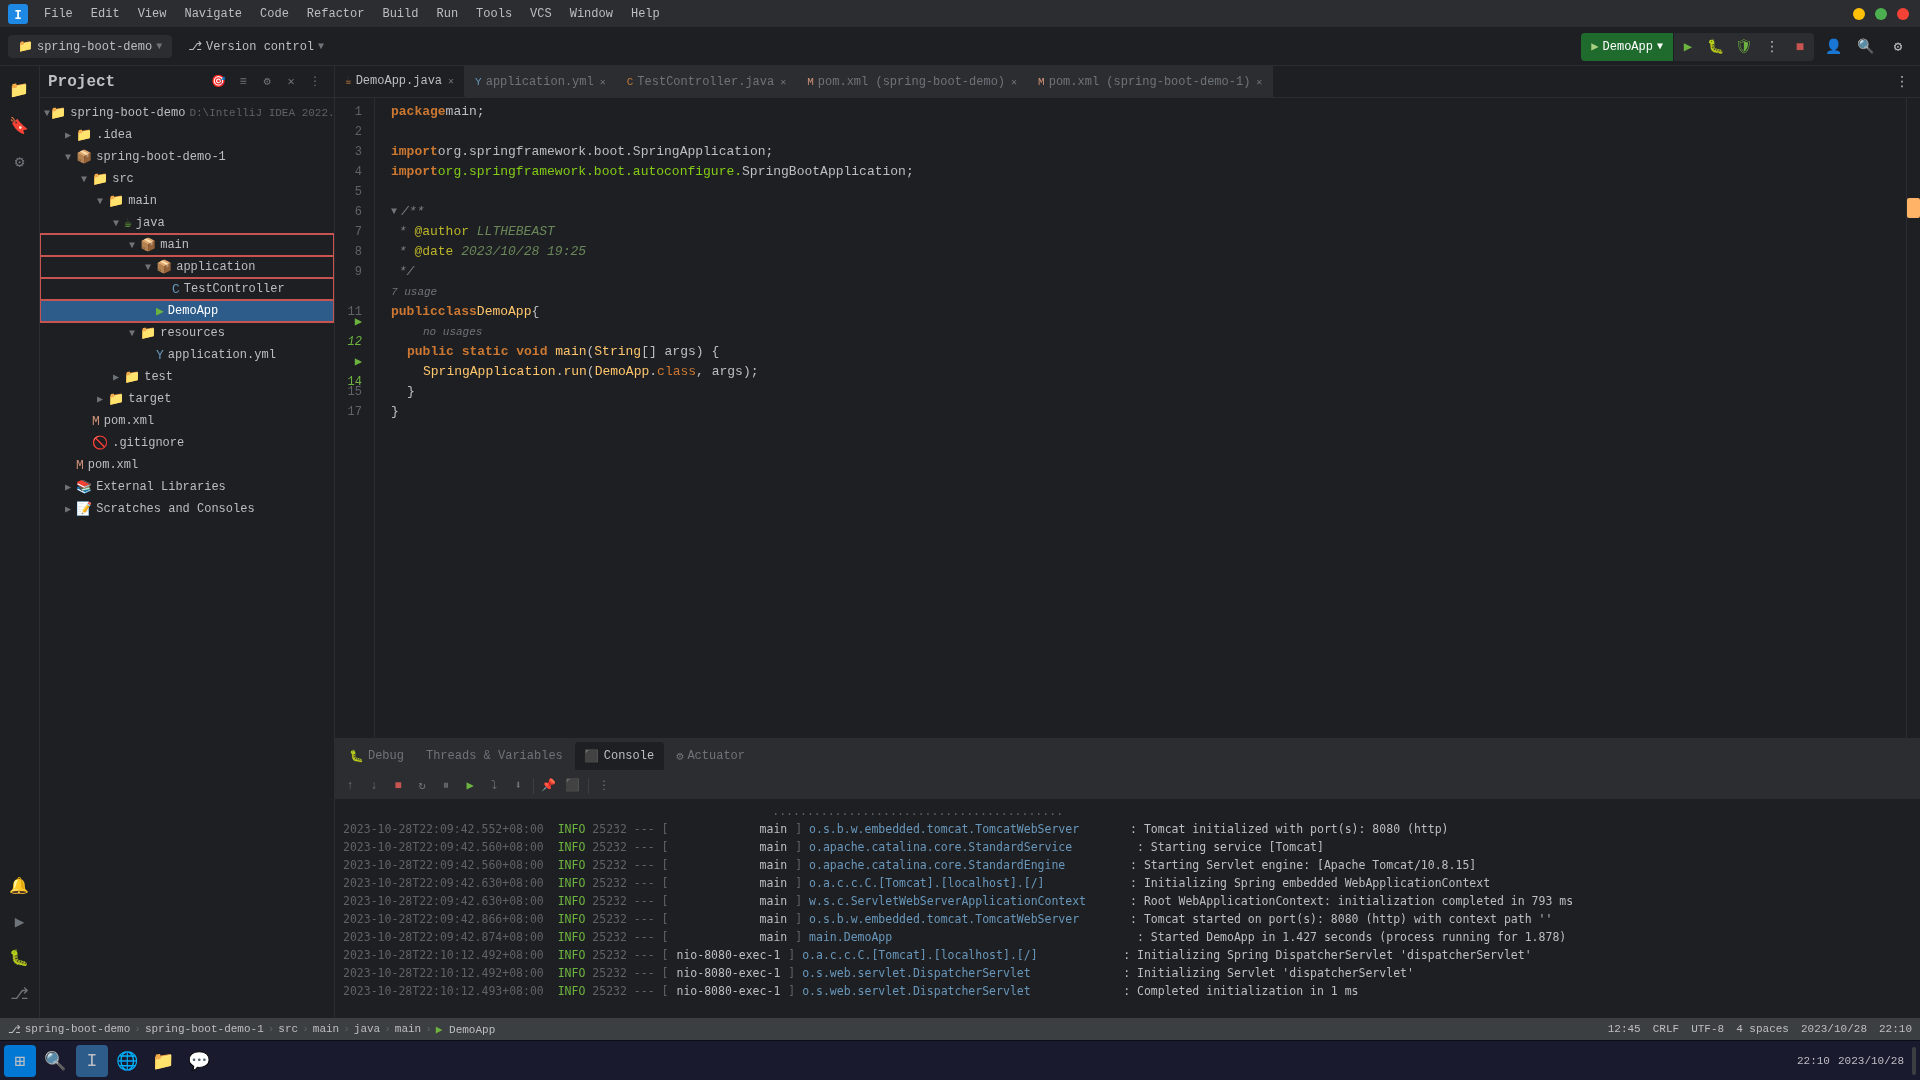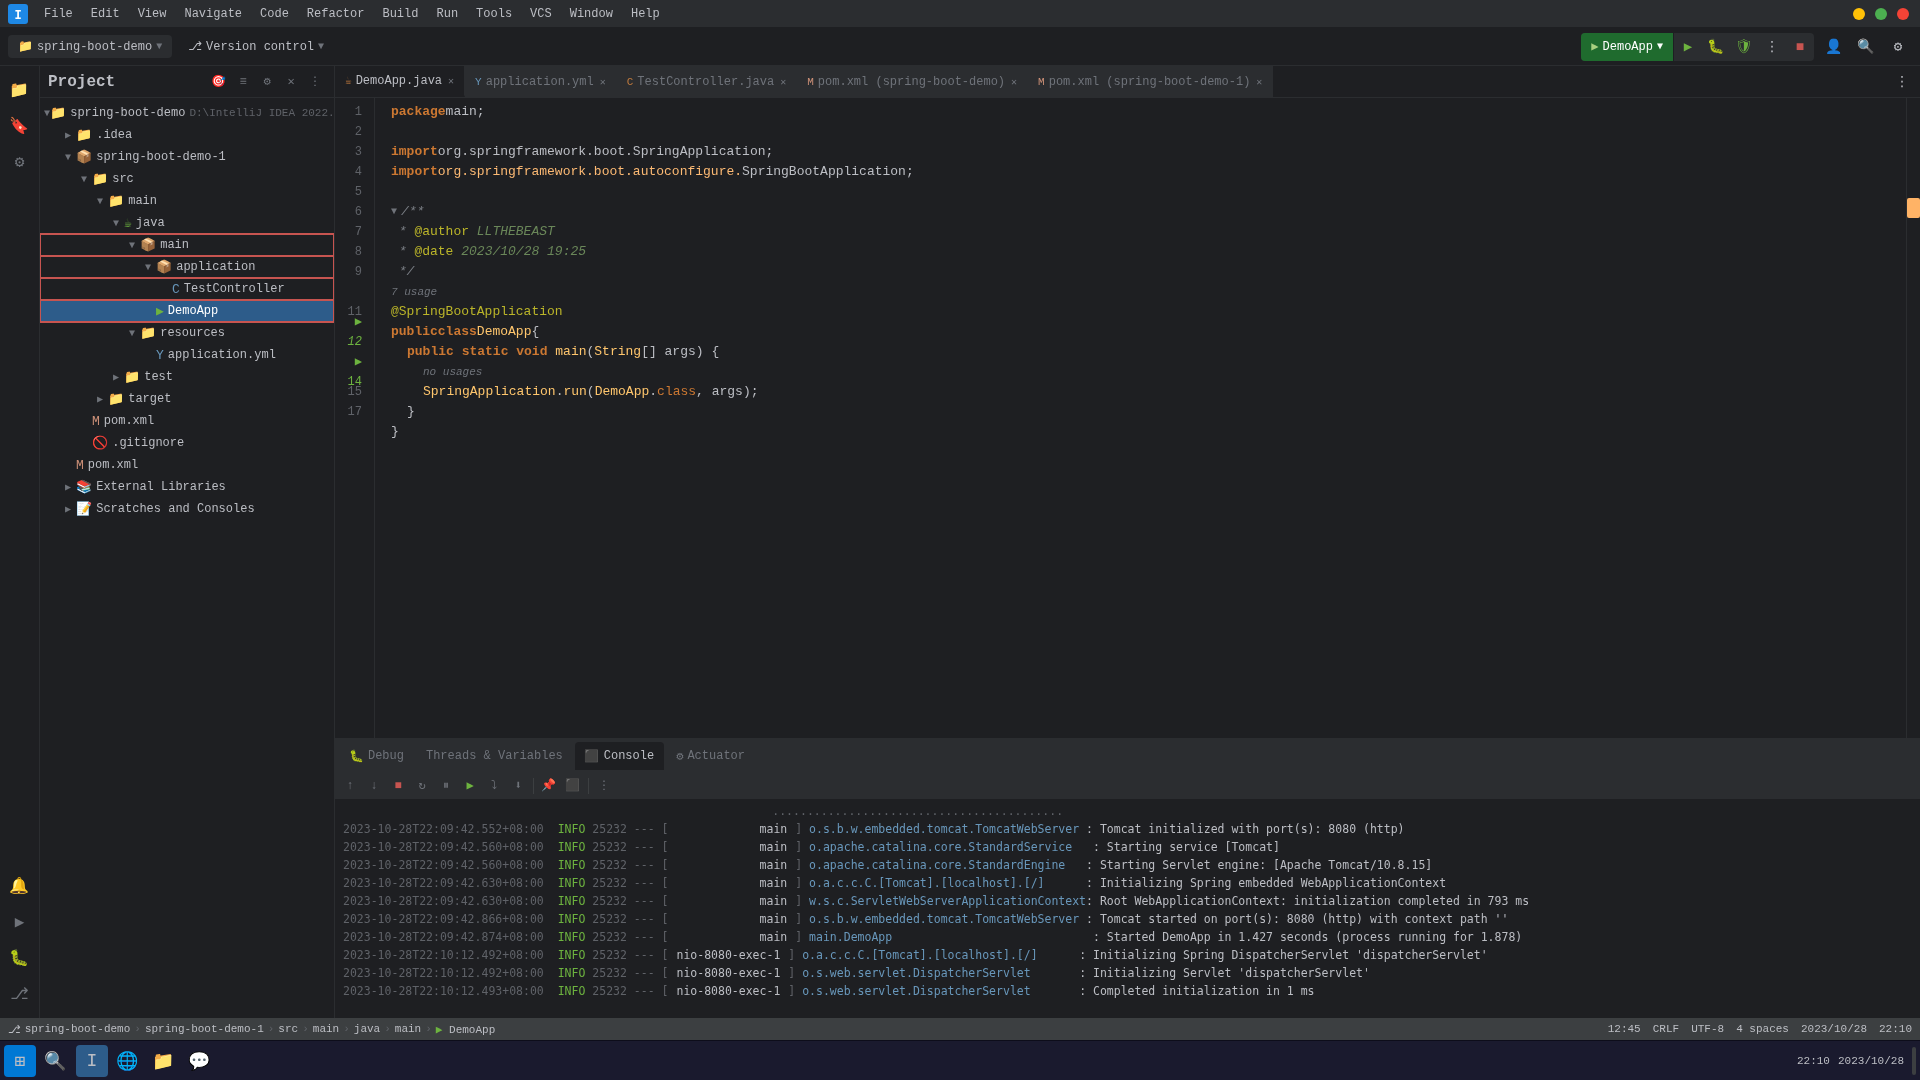--- a/index.html
+++ b/index.html
@@ -412,21 +412,21 @@
       font-family: 'Consolas', monospace;
     }
     .log-line {
       display: flex;
       padding: 0 8px;
       white-space: pre;
     }
     .log-time { color: #5f6268; }
     .log-info { color: #6db33f; }
     .log-class { color: #6897bb; }
-    .log-msg { color: #bcbec4; }
+    .log-msg { color: #bcbec4; margin-left: 44px; }
 
     
     .status-bar {
       height: 22px;
       background: #3c3f41;
       display: flex;
       align-items: center;
       padding: 0 8px;
       gap: 8px;
       font-size: 11px;
@@ -771,21 +771,21 @@
 
       <div class="code-content">
         <div class="code-line">
           <span class="kw">package</span> <span style="color:#bcbec4;">main</span><span style="color:#bcbec4;">;</span>
         </div>
         <div class="code-line">&nbsp;</div>
         <div class="code-line">
           <span class="kw">import</span> <span style="color:#bcbec4;">org.springframework.boot.</span><span style="color:#bcbec4;">SpringApplication</span><span style="color:#bcbec4;">;</span>
         </div>
         <div class="code-line">
-          <span class="kw">import</span> <span style="color:#fdba74;">org.springframework.boot.autoconfigure.</span><span style="color:#bcbec4;">SpringBootApplication</span><span style="color:#bcbec4;">;</span>
+          <span class="kw">import</span> <span style="color:#84cc16;">org.springframework.boot.autoconfigure.</span><span style="color:#bcbec4;">SpringBootApplication</span><span style="color:#bcbec4;">;</span>
         </div>
         <div class="code-line">&nbsp;</div>
         <div class="code-line">
           <span style="display:inline-flex;align-items:center;gap:4px;">
             <span style="color:#6f737a; font-size:10px; cursor:pointer;">▼</span>
             <span class="comment">/**</span>
           </span>
         </div>
         <div class="code-line">
           <span class="comment">&nbsp;* </span><span class="annotation">@author</span><span class="comment" style="color:#6a8759;"> LLTHEBEAST</span>
@@ -793,30 +793,27 @@
         <div class="code-line">
           <span class="comment">&nbsp;* </span><span class="annotation">@date</span><span class="comment" style="color:#6a8759;"> 2023/10/28 19:25</span>
         </div>
         <div class="code-line">
           <span class="comment">&nbsp;*/</span>
         </div>
         <div class="code-line">
           <span class="meta">7 usage</span>
         </div>
         <div class="code-line">
-          <span class="annotation">@SpringBootApplication</span>
-        </div>
-        <div class="code-line">
           <span class="kw">public</span> <span class="kw">class</span> <span class="type">DemoApp</span> <span style="color:#bcbec4;">{</span>
         </div>
         <div class="code-line">
+          <span style="padding-left:32px;" class="meta">no usages</span>
+        </div>
+        <div class="code-line">
           <span style="padding-left:16px;"><span class="kw">public</span> <span class="kw">static</span> <span class="kw">void</span> <span class="method">main</span><span style="color:#bcbec4;">(</span><span class="type">String</span><span style="color:#bcbec4;">[]</span> <span style="color:#bcbec4;">args</span><span style="color:#bcbec4;">)</span> <span style="color:#bcbec4;">{</span></span>
-        </div>
-        <div class="code-line">
-          <span style="padding-left:32px;" class="meta">no usages</span>
         </div>
         <div class="code-line">
           <span style="padding-left:32px;"><span class="type">SpringApplication</span><span style="color:#bcbec4;">.</span><span class="method">run</span><span style="color:#bcbec4;">(</span><span class="type">DemoApp</span><span style="color:#bcbec4;">.</span><span style="color:#cc7832;">class</span><span style="color:#bcbec4;">,</span> <span style="color:#bcbec4;">args</span><span style="color:#bcbec4;">);</span></span>
         </div>
         <div class="code-line">
           <span style="padding-left:16px; color:#bcbec4;">}</span>
         </div>
         <div class="code-line">
           <span style="color:#bcbec4;">}</span>
         </div>

